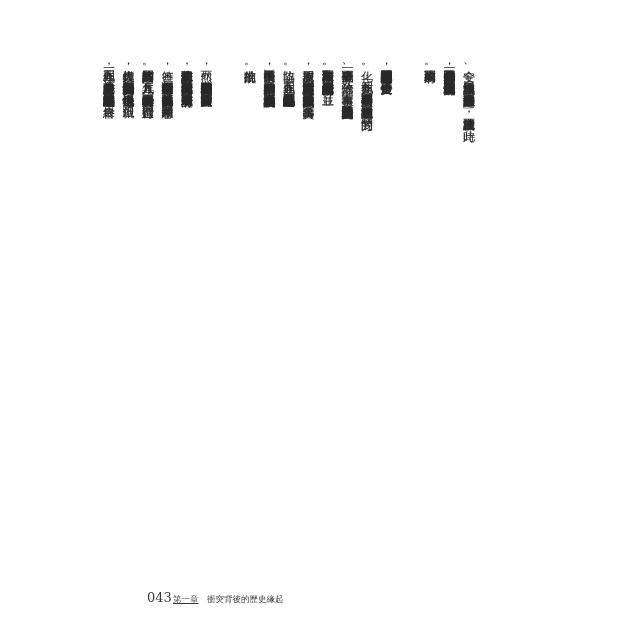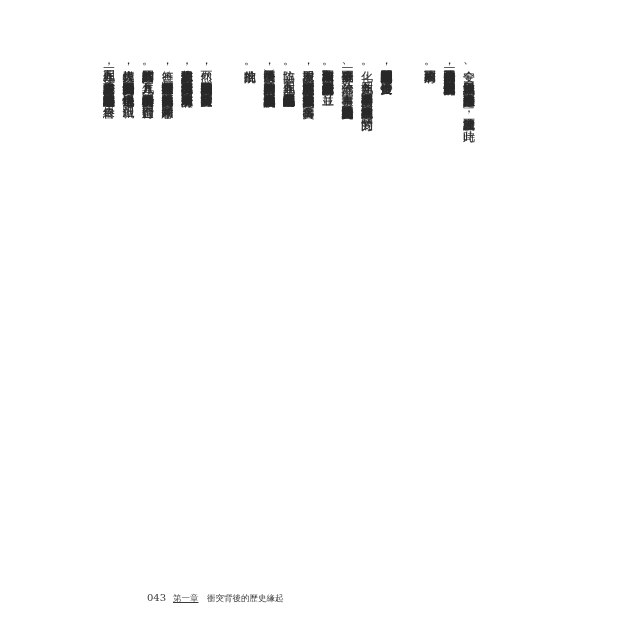--- a/index.html
+++ b/index.html
@@ -48,21 +48,21 @@
       top: 592px;
       height: 12px;
       font-size: 8.5px;
       line-height: 12px;
       color: #3a3a3a;
       white-space: nowrap;
     }
     .footer .pgnum {
       display: inline-block;
       width: 26px;
-      font-size: 10px;
+      font-size: 13px;
     }
     .footer .chapter {
       display: inline-block;
       width: 34px;
       text-decoration: underline;
     }
     .footer .title {
       display: inline-block;
     }
   </style>

